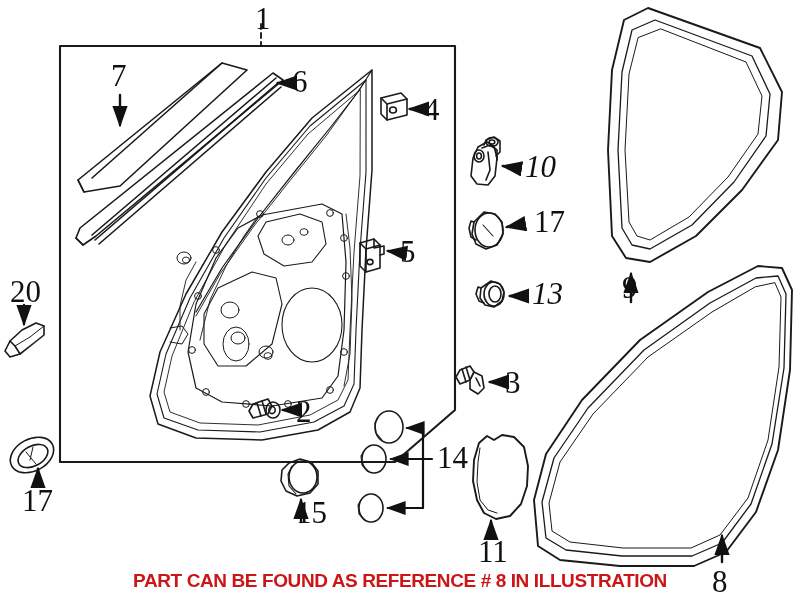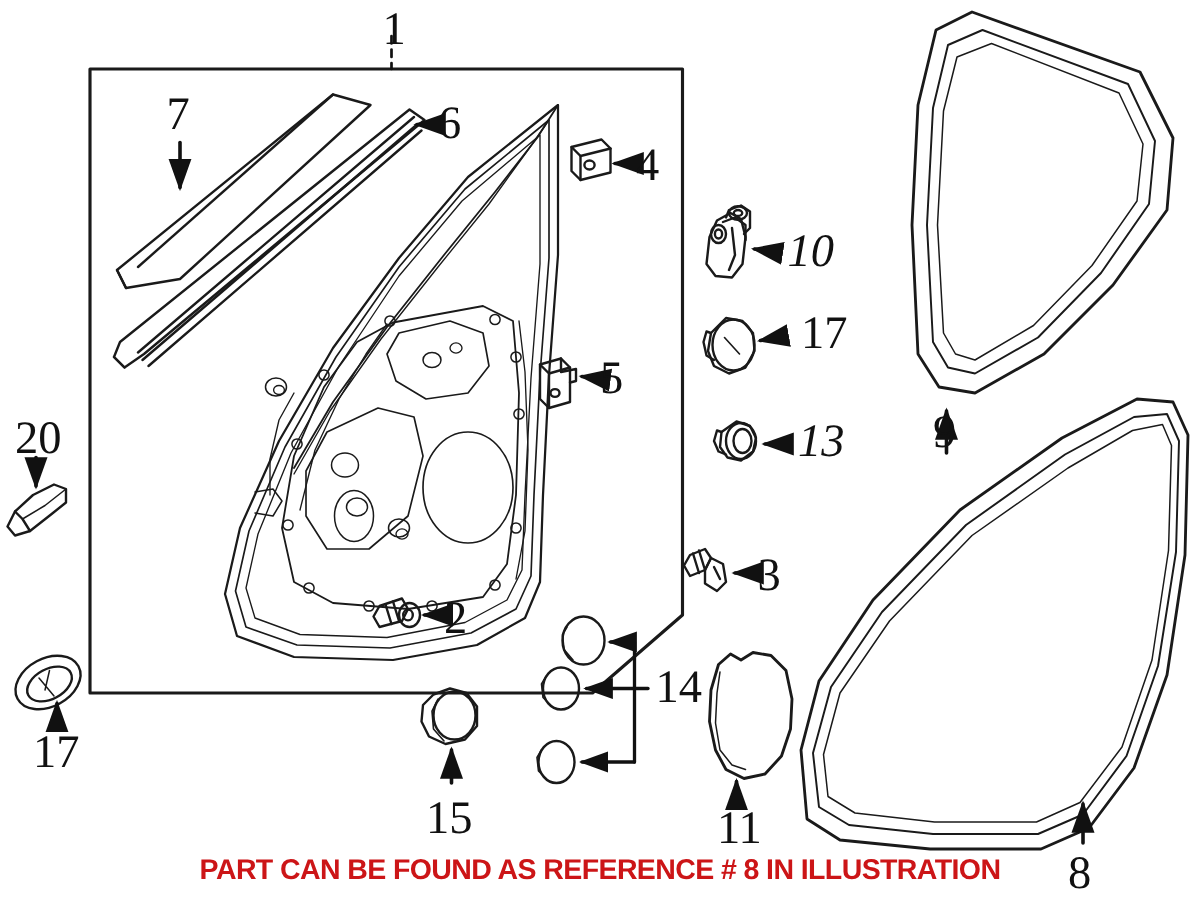--- a/index.html
+++ b/index.html
@@ -280,19 +280,19 @@
   <div class="callout-label" style="left:400px; top:236px;">5</div>
   <div class="callout-label" style="left:292px; top:66px;">6</div>
   <div class="callout-label" style="left:111px; top:60px;">7</div>
   <div class="callout-label" style="left:712px; top:566px;">8</div>
   <div class="callout-label" style="left:622px; top:272px;">9</div>
   <div class="callout-label" style="left:525px; top:151px;font-style:italic;">10</div>
   <div class="callout-label" style="left:478px; top:536px;">11</div>
   <div class="callout-label" style="left:437px; top:442px;">14</div>
   <div class="callout-label" style="left:532px; top:278px;font-style:italic;">13</div>
   <div class="callout-label" style="left:534px; top:206px;">17</div>
-  <div class="callout-label" style="left:284px; top:497px;margin-top:32px;">15</div>
+  <div class="callout-label" style="left:296px; top:497px;">15</div>
   <div class="callout-label" style="left:10px;  top:276px;">20</div>
   <div class="callout-label" style="left:22px;  top:485px;">17</div>
 
   <div class="footer-note">PART CAN BE FOUND AS REFERENCE # 8 IN ILLUSTRATION</div>
 
 </div>
 
 </body></html>

